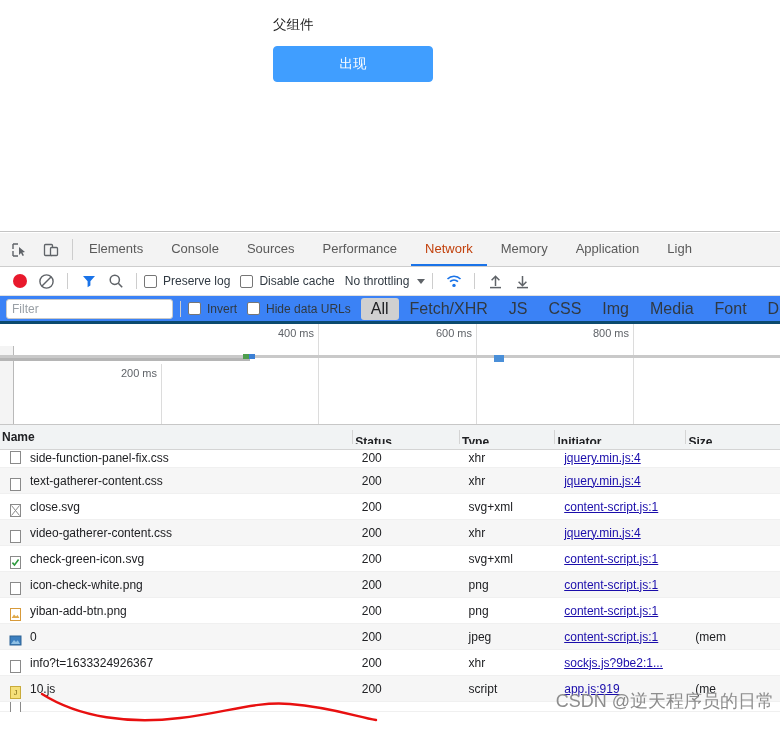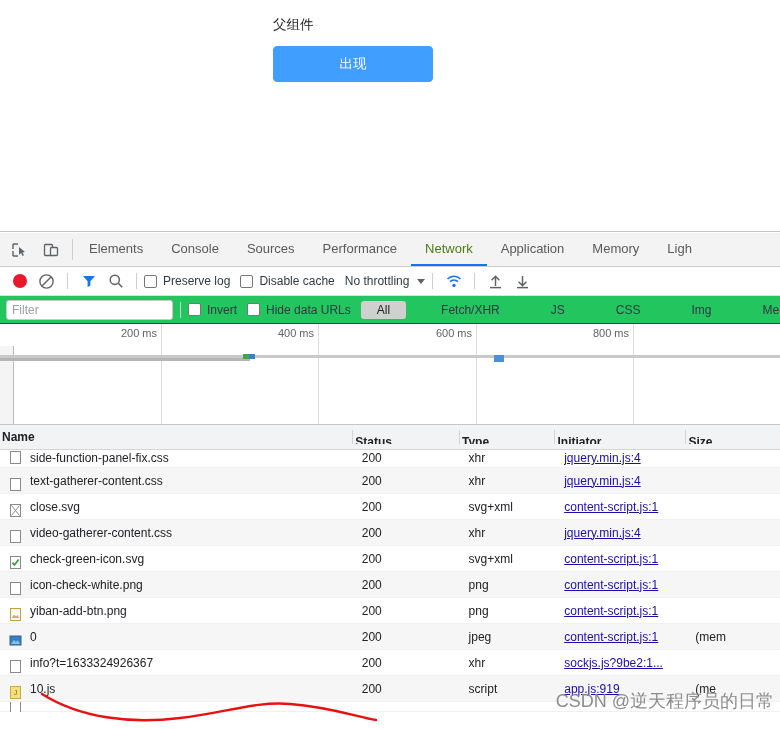--- a/index.html
+++ b/index.html
@@ -89,21 +89,21 @@
     padding: 0 14px;
     display: flex;
     align-items: center;
     font-size: 13px;
     color: #5a5a5a;
     cursor: pointer;
     white-space: nowrap;
     border-bottom: 2px solid transparent;
   }
   .dt-tab.active {
-    color: #4d7c0f;
+    color: #c2410c;
     border-bottom: 2px solid #1a73e8;
     font-weight: 400;
   }
 
   
   .net-toolbar {
     height: 29px;
     display: flex;
     align-items: center;
     padding: 0 6px;
@@ -156,45 +156,45 @@
     border-top: 5px solid #5f6368;
     margin-left: 4px;
   }
 
   
   .filter-row {
     height: 28px;
     display: flex;
     align-items: center;
     padding: 0 4px 0 6px;
-    border-bottom: 1px solid #0c4a6e;
-    background: #22c55e;
+    border-bottom: 3px solid #0c4a6e;
+    background: #3b82f6;
     gap: 0;
   }
   .filter-input {
     width: 206px;
     height: 20px;
     border: 1px solid #c9c9c9;
     border-radius: 3px;
     font-size: 12px;
     color: #9aa0a6;
     padding: 0 5px;
     line-height: 18px;
     background: #fff;
     font-family: "Liberation Sans", sans-serif;
   }
   .filter-input::placeholder { color: #9aa0a6; }
   .ftype {
-    font-size: 12px;
+    font-size: 16px;
     color: #303942;
-    padding: 2px 16px;
+    padding: 2px 10px;
     border-radius: 3px;
     cursor: pointer;
     white-space: nowrap;
-    margin-right: 19px;
+    margin-right: 1px;
   }
   .ftype.active {
     background: #d0d0d0;
     color: #202124;
   }
 
   
   .overview {
     position: relative;
     height: 101px;
@@ -349,22 +349,22 @@
         </svg>
       </div>
     </div>
     <div class="dt-sep"></div>
     <div class="dt-tabs">
       <div class="dt-tab">Elements</div>
       <div class="dt-tab">Console</div>
       <div class="dt-tab">Sources</div>
       <div class="dt-tab">Performance</div>
       <div class="dt-tab active">Network</div>
+      <div class="dt-tab">Memory</div>
       <div class="dt-tab">Application</div>
-      <div class="dt-tab">Memory</div>
       <div class="dt-tab">Ligh</div>
     </div>
   </div>
 
   <div class="net-toolbar">
     <div class="tb-btn">
       <svg width="18" height="18" viewBox="0 0 18 18">
           <circle cx="9" cy="9" r="7" fill="#e8192c"></circle>
         </svg>
     </div>
@@ -438,21 +438,21 @@
     <div class="ftype">JS</div>
     <div class="ftype">CSS</div>
     <div class="ftype">Img</div>
     <div class="ftype">Media</div>
     <div class="ftype">Font</div>
     <div class="ftype">Doc</div>
   </div>
 
   <div class="overview">
     <div class="ov-sel-left" style="left:0; width:14px;"></div>
-    <div class="ov-tick" style="left:0; width:162px;">
+    <div class="ov-tick" style="left:0; width:162px;margin-top:40px;">
       <span class="ov-tick-label">200 ms</span>
     </div>
     <div class="ov-tick" style="left:162px; width:157px;">
       <span class="ov-tick-label">400 ms</span>
     </div>
     <div class="ov-tick" style="left:319px; width:158px;">
       <span class="ov-tick-label">600 ms</span>
     </div>
     <div class="ov-tick" style="left:477px; width:157px;">
       <span class="ov-tick-label">800 ms</span>

